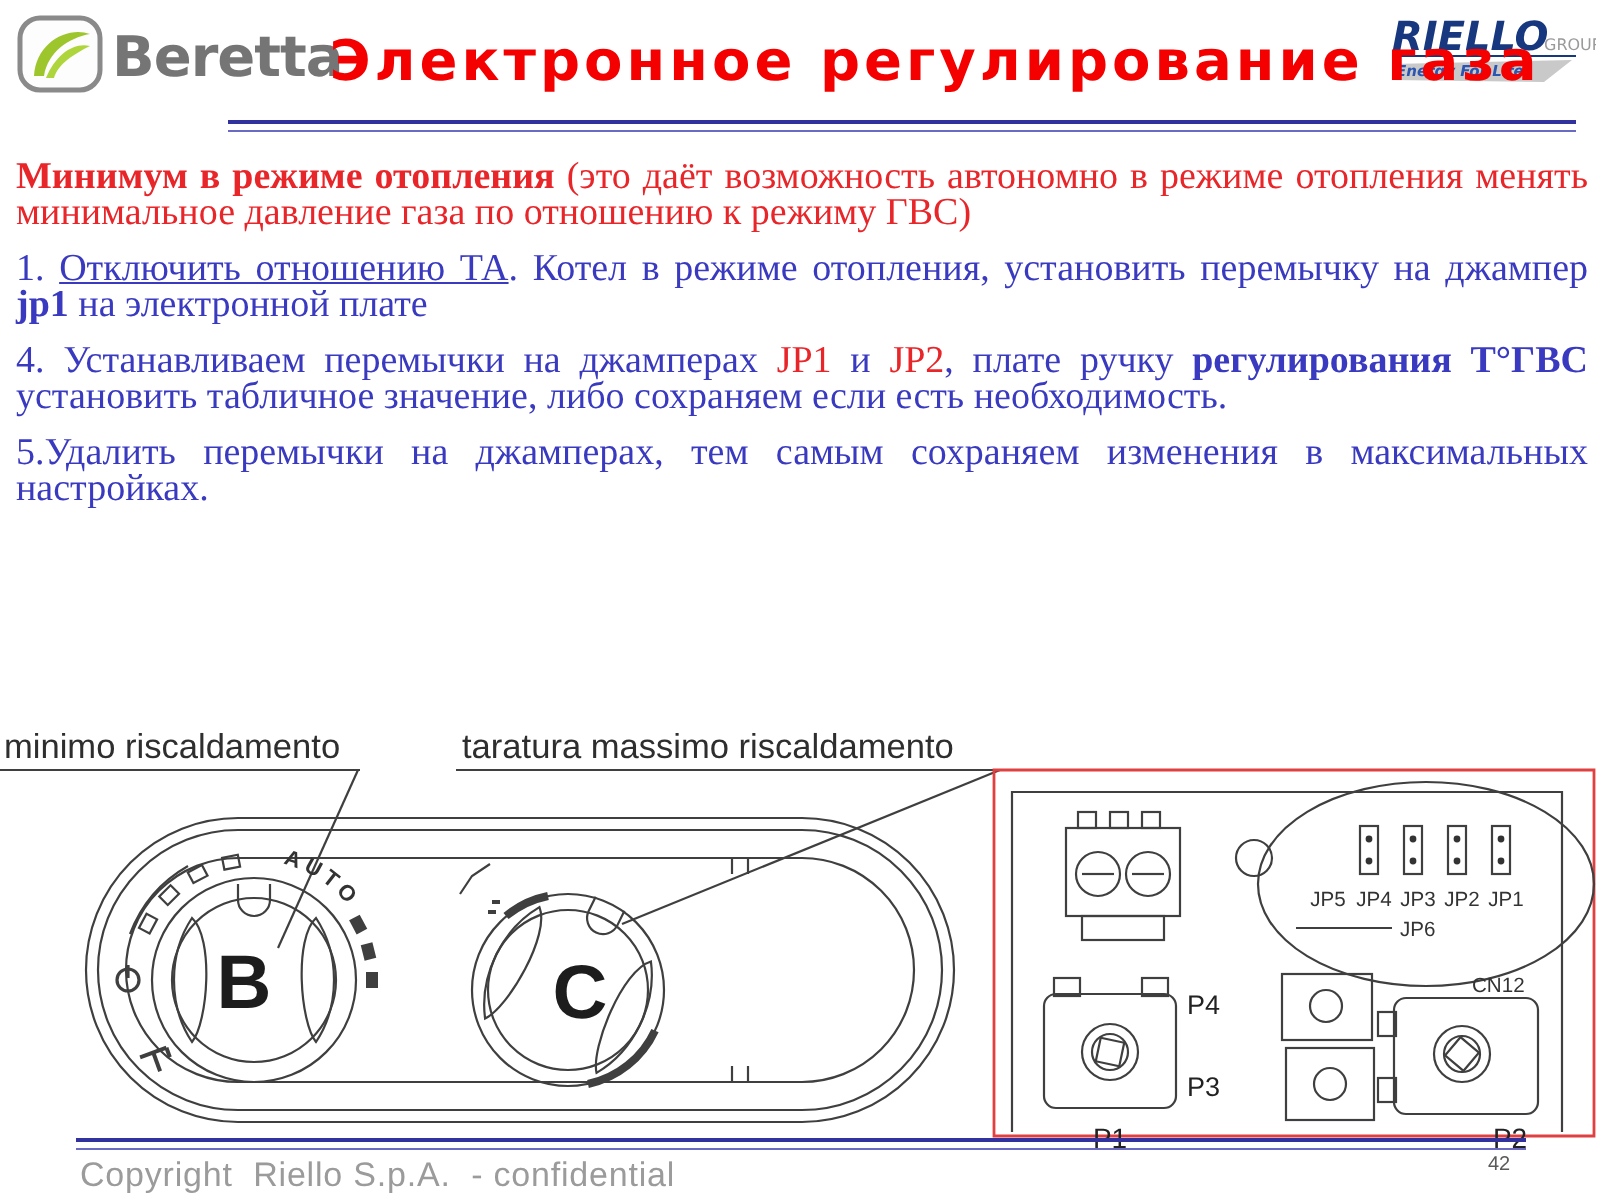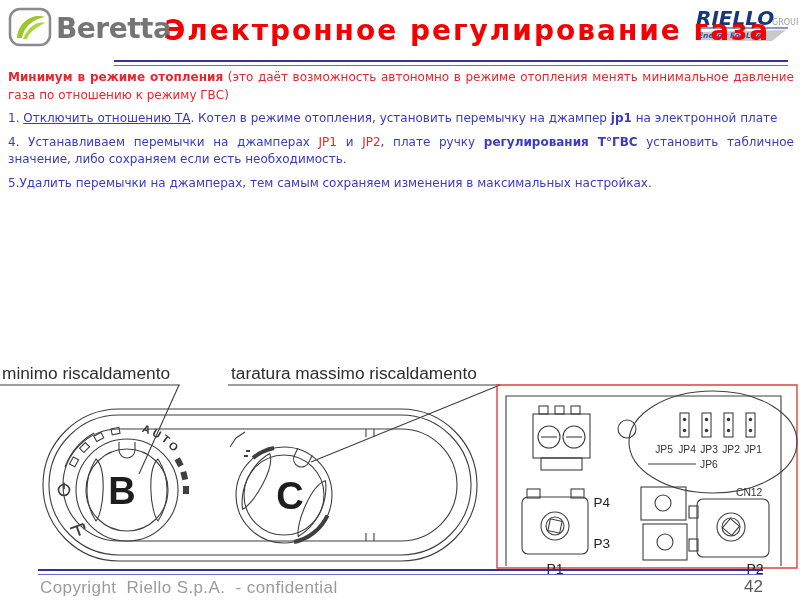--- a/index.html
+++ b/index.html
@@ -28,37 +28,37 @@
   .rule{
     position:absolute;height:6px;box-sizing:border-box;
     border-top:2.5px solid var(--rule-blue);
     border-bottom:1.5px solid var(--rule-blue-lt);
     z-index:3;
   }
   .rule.top{left:114px;top:60px;width:674px;}
   .rule.bottom{left:38px;top:569px;width:725px;}
   
   .textblock{position:absolute;left:8px;top:69px;width:786px;z-index:2;}
-  .textblock p{margin:0 0 6px 0;font-size:12px;line-height:17.5px;text-align:justify;}
+  .textblock p{margin:11px 0 6px 0;font-size:19px;line-height:17.5px;text-align:justify;font-family:Liberation Serif, serif;}
   .red{color:var(--text-red);}
   .blue{color:var(--text-blue);}
   .bhead{font-weight:bold;}
   .bstrong{font-weight:bold;}
   .ulink{text-decoration:underline;}
   .jpred{color:var(--text-red);}
   
   .diagram-svg{position:absolute;left:0;top:355px;z-index:1;}
   .diagram-svg text{font-family:"Liberation Sans","DejaVu Sans",sans-serif;}
   
   .copyright{
     position:absolute;left:40px;top:578px;font-size:17px;color:#9b9b9b;
     letter-spacing:0.4px;white-space:pre;z-index:3;
     font-family:"Liberation Sans",sans-serif;
   }
-  .pagenum{position:absolute;left:744px;top:577px;font-size:17px;color:#5a5a5a;z-index:3;
+  .pagenum{position:absolute;left:744px;top:577px;font-size:10px;color:#5a5a5a;z-index:3;
     font-family:"Liberation Sans",sans-serif;}
 </style>
 </head>
 <body>
 
 <div class="slide">
 
   <svg class="beretta" width="180" height="46" viewBox="0 0 180 46">
     <rect x="2" y="4" width="40" height="36" rx="10" fill="#fdfdfd" stroke="#8a8a8a" stroke-width="2.5"></rect>
     <path d="M9,33 C10,16 26,8 37,12 C26,14 16,21 14,33 Z" fill="#9dc62d" stroke="none"></path>

